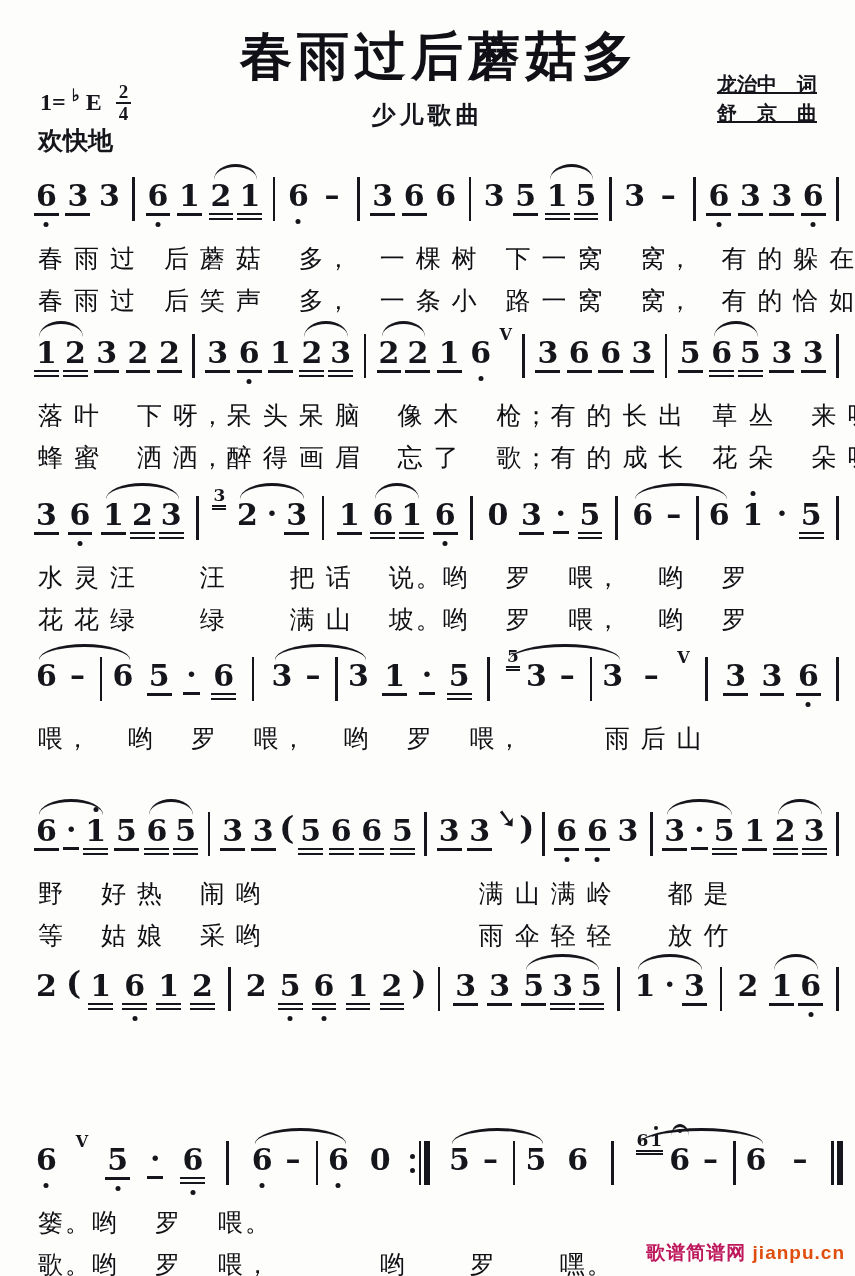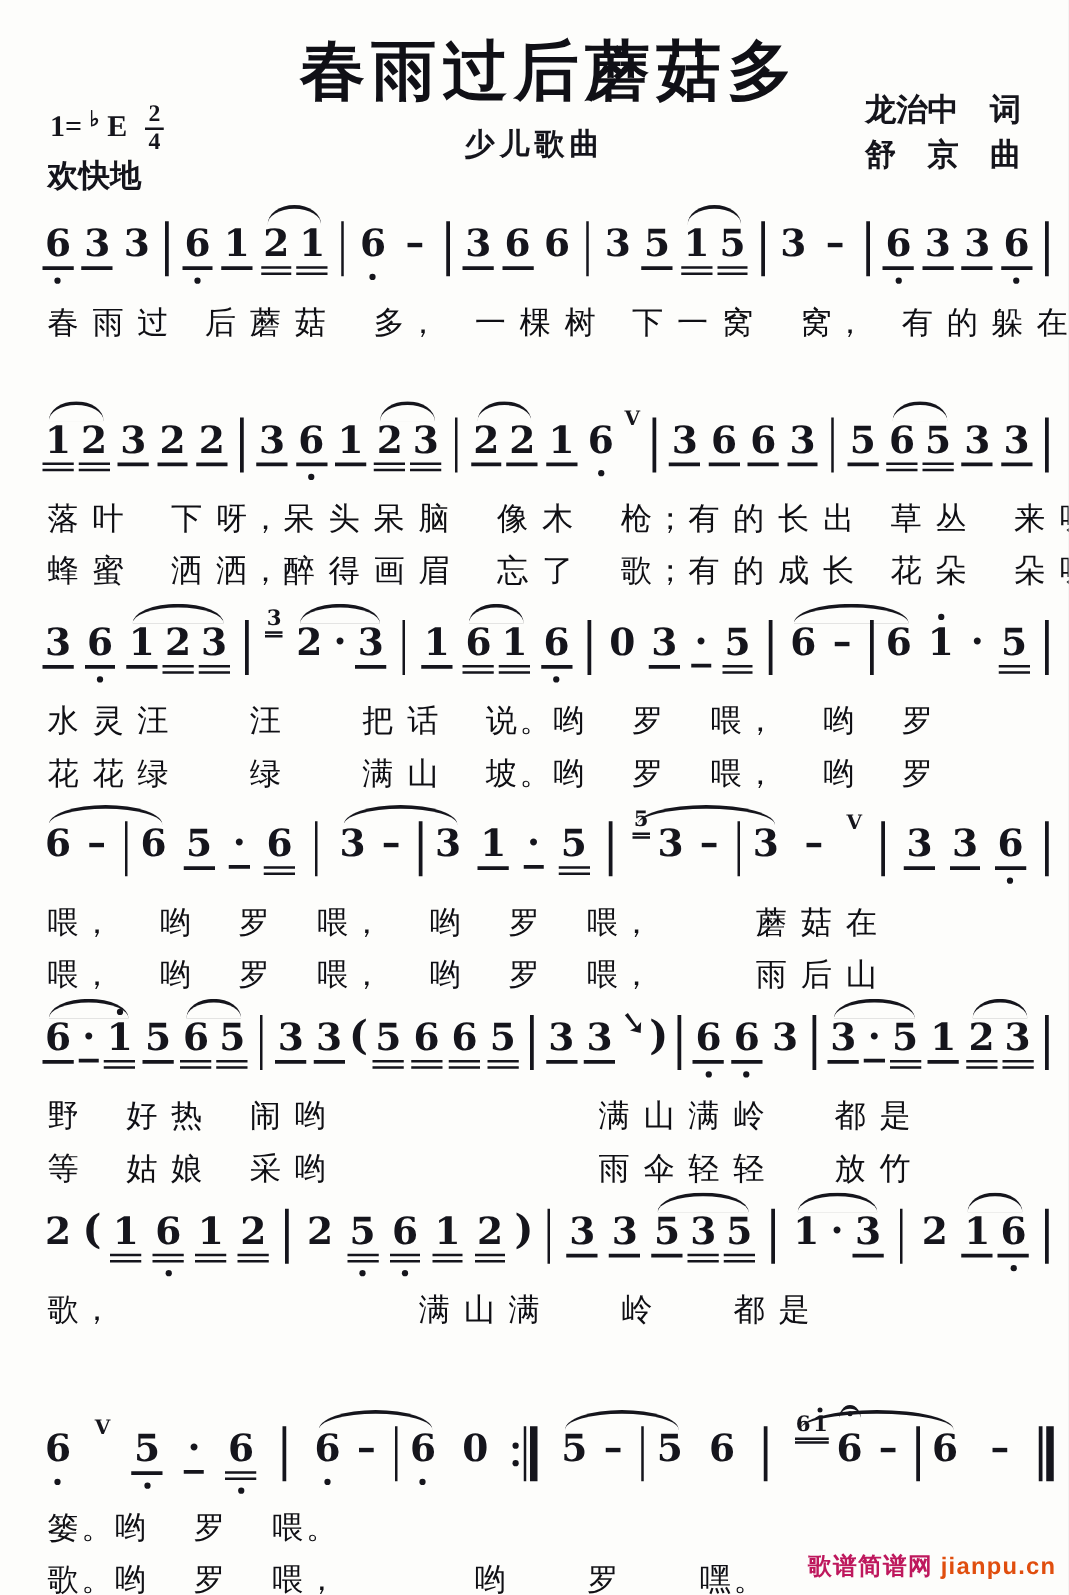--- a/index.html
+++ b/index.html
@@ -8,21 +8,21 @@
   
   .title{position:absolute;top:10px;left:0;width:100%;text-align:center;
          font-size:52px;font-weight:900;letter-spacing:5px;margin:12px;color:#101016;}
   .keysig{position:absolute;top:82px;left:40px;font-size:24px;font-weight:700;
           font-family:"Liberation Serif",serif;display:flex;align-items:center;gap:6px;}
   .keysig .flat{font-size:17px;vertical-align:super;position:relative;top:-7px;}
   .frac{display:inline-flex;flex-direction:column;align-items:center;font-size:19px;line-height:1.05;margin-left:8px;font-weight:700;}
   .frac .num{border-bottom:2px solid #15151c;padding:0 3px;}
   .tempo{position:absolute;top:124px;left:38px;font-size:25px;font-weight:700;}
   .genre{position:absolute;top:99px;left:0;width:100%;text-align:center;font-size:24px;font-weight:700;letter-spacing:4px;}
-  .credits{position:absolute;top:70px;right:38px;text-align:right;font-size:25px;font-weight:700;line-height:1.45;}
+  .credits{position:absolute;top:70px;right:38px;text-align:right;font-size:20px;font-weight:700;line-height:1.45;text-decoration:underline;}
   
   .sys{position:absolute;left:30px;right:6px;}
   .noterow{display:flex;align-items:flex-start;justify-content:space-between;
            padding:22px 4px 16px 2px;position:relative;}
   .tk{position:relative;display:inline-flex;flex-direction:column;align-items:center;margin:0 2px;}
   .nt{font-family:"DejaVu Serif","Liberation Serif",serif;font-weight:700;font-size:30px;line-height:1;
       padding:1px 2px 2px;white-space:nowrap;}
   .u1>.nt{border-bottom:3px solid #15151c;}
   .u2>.nt{border-bottom:7px double #15151c;}
   .dotB{position:absolute;left:50%;bottom:-11px;transform:translateX(-50%);
@@ -167,20 +167,21 @@
           <span class="tk u1">
             <span class="nt">3</span>
           </span>
           <span class="tk u1">
             <span class="nt">6</span>
             <span class="dotB"></span>
           </span>
           <span class="bar"></span>
         </div>
         <div class="lyr">春 雨 过　后 蘑 菇　 多，　一 棵 树　下 一 窝　 窝，　有 的 躲 在</div>
+        <div class="lyr">春 雨 过　后 笑 声　 多，　一 条 小　路 一 窝　 窝，　有 的 恰 如</div>
       </div>
       <div class="sys" style="top: 315px;">
         <div class="noterow">
           <span class="slur">
             <span class="tk u2">
               <span class="nt">1</span>
             </span>
             <span class="tk u2">
               <span class="nt">2</span>
             </span>
@@ -433,21 +434,20 @@
           </span>
           <span class="tk u1">
             <span class="nt">3</span>
           </span>
           <span class="tk u1">
             <span class="nt">6</span>
             <span class="dotB"></span>
           </span>
           <span class="bar"></span>
         </div>
-        <div class="lyr">喂，　 哟　 罗　 喂，　 哟　 罗　 喂，　　　蘑 菇 在</div>
         <div class="lyr">喂，　 哟　 罗　 喂，　 哟　 罗　 喂，　　　雨 后 山</div>
       </div>
       <div class="sys" style="top: 793px;">
         <div class="noterow">
           <span class="slur">
             <span class="tk u1">
               <span class="nt">6</span>
             </span>
             <span class="tk dt u1">
               <span class="nt">·</span>
@@ -613,21 +613,20 @@
             <span class="tk u1">
               <span class="nt">1</span>
             </span>
             <span class="tk u1">
               <span class="nt">6</span>
               <span class="dotB"></span>
             </span>
           </span>
           <span class="bar"></span>
         </div>
-        <div class="lyr">歌，　　　　　　　　　满 山 满　　 岭　　 都 是</div>
       </div>
       <div class="sys" style="top: 1122px;">
         <div class="noterow">
           <span class="tk">
             <span class="nt">6</span>
             <span class="dotB"></span>
           </span>
           <span class="breath">V</span>
           <span class="tk u1">
             <span class="nt">5</span>

